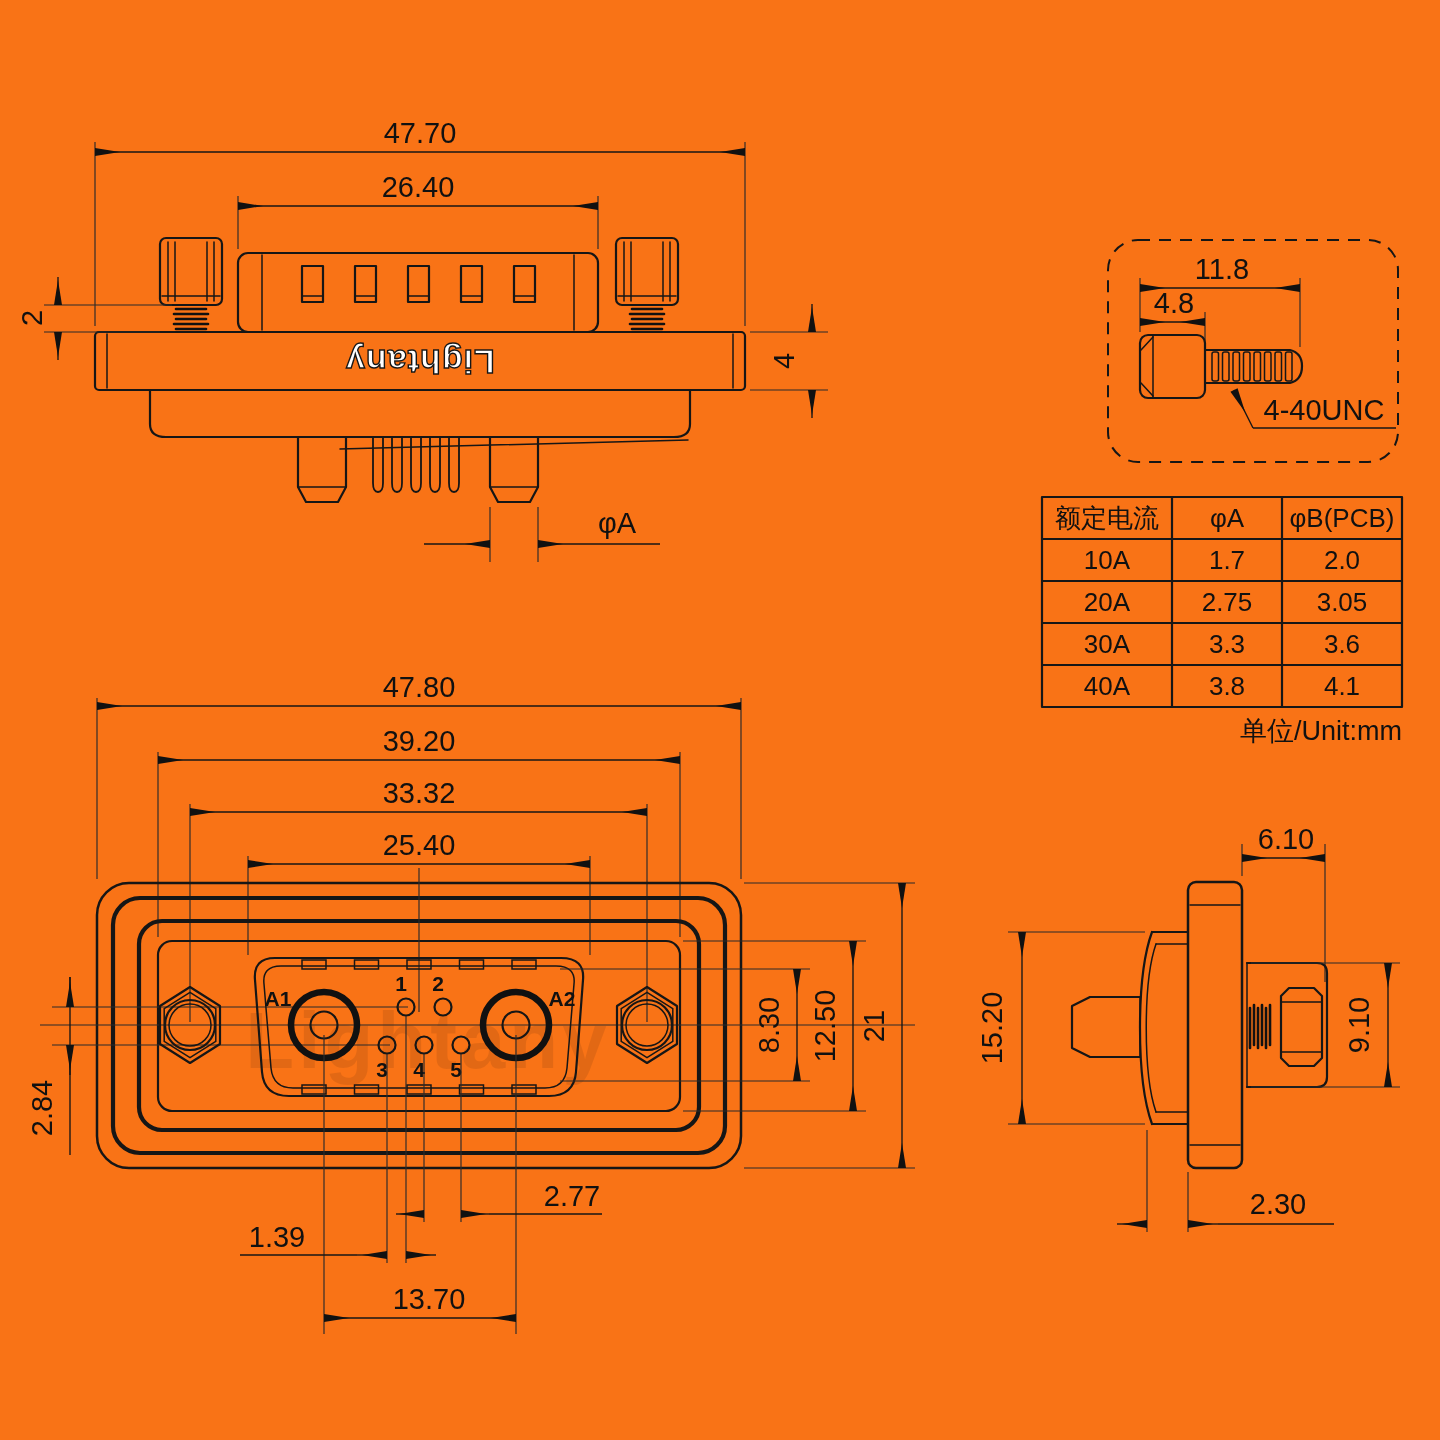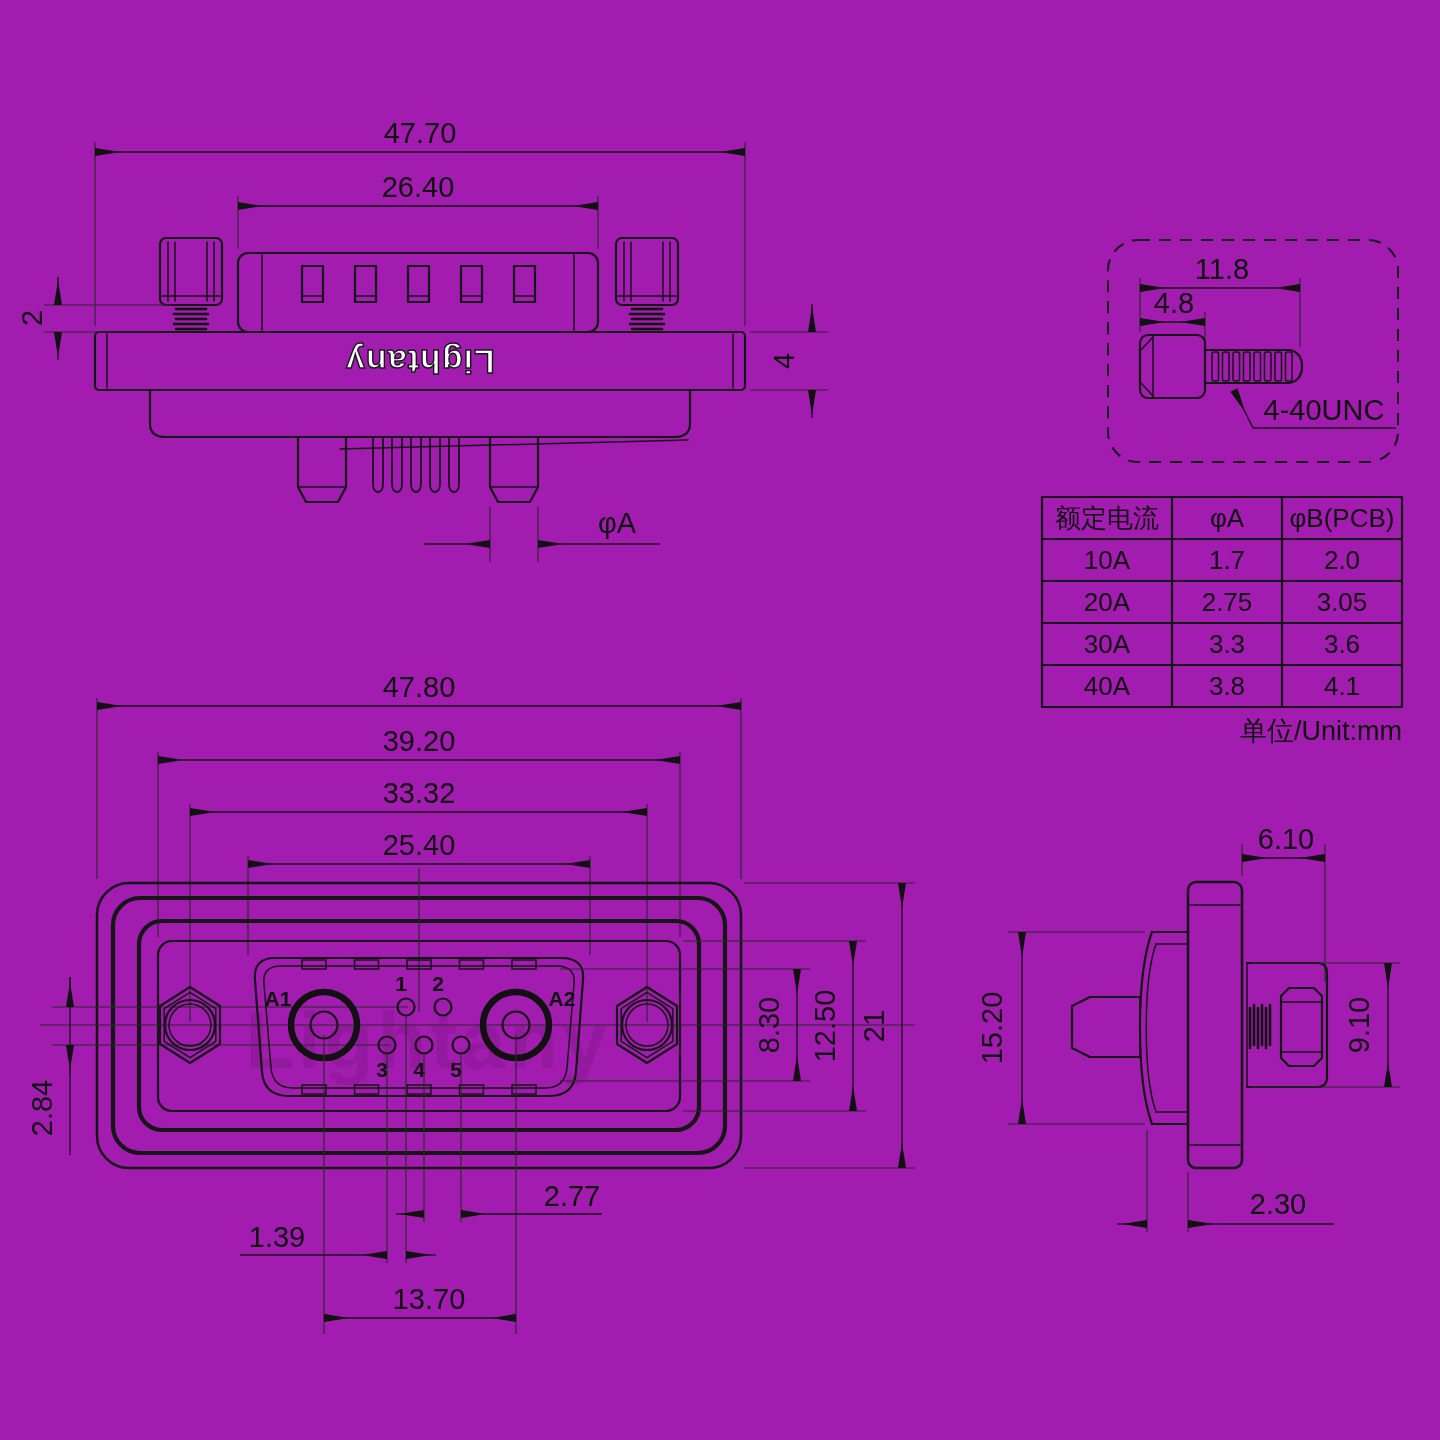--- a/index.html
+++ b/index.html
@@ -1,16 +1,16 @@
 <!DOCTYPE html>
 <html><head>
 <meta charset="utf-8">
 <style>
   html,body{margin:0;padding:0;background:#fff;}
-  #stage{position:relative;width:1440px;height:1440px;background:#a21caf;overflow:hidden;
+  #stage{position:relative;width:1440px;height:1440px;background:#f97316;overflow:hidden;
          font-family:"Liberation Sans",sans-serif;}
   svg{position:absolute;left:0;top:0;}
   .ol   {fill:none;stroke:#161616;stroke-width:2.2;stroke-linecap:round;stroke-linejoin:round;}
   .ol15 {fill:none;stroke:#161616;stroke-width:1.5;stroke-linecap:round;}
   .thick{fill:none;stroke:#161616;stroke-width:4.2;stroke-linejoin:round;}
   .dl   {fill:none;stroke:#161616;stroke-width:1.35;}
   .xl   {fill:none;stroke:#2a2a2a;stroke-width:1.15;}
   .thrd {fill:none;stroke:#111;stroke-width:2.6;stroke-linecap:round;}
   .dash {fill:none;stroke:#161616;stroke-width:2;stroke-dasharray:12 9;}
   text.dim{font-size:29px;fill:#111;text-anchor:middle;}

